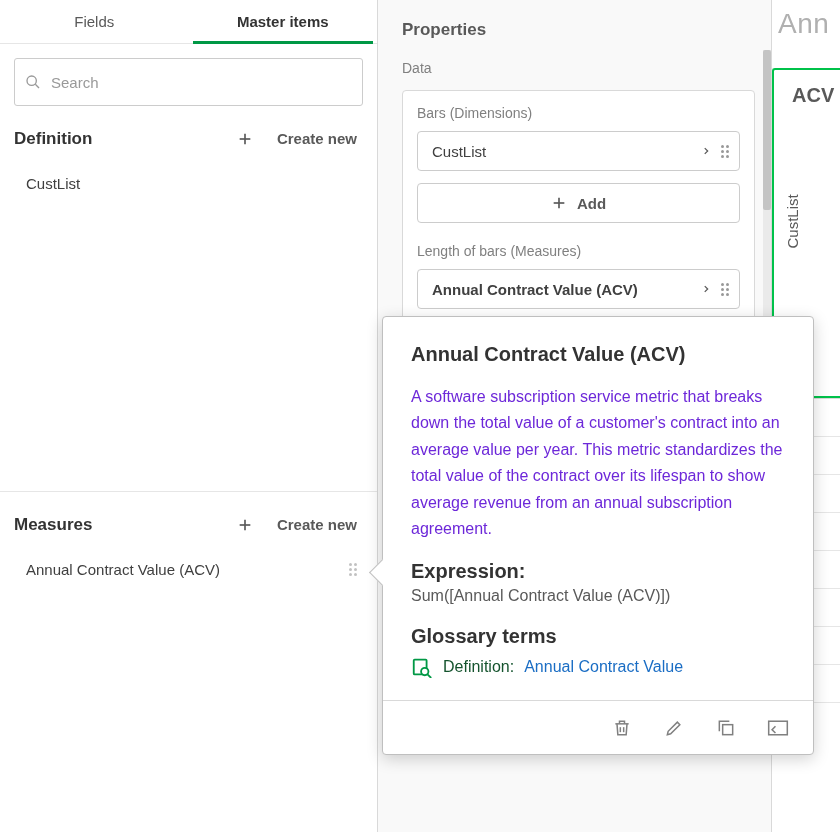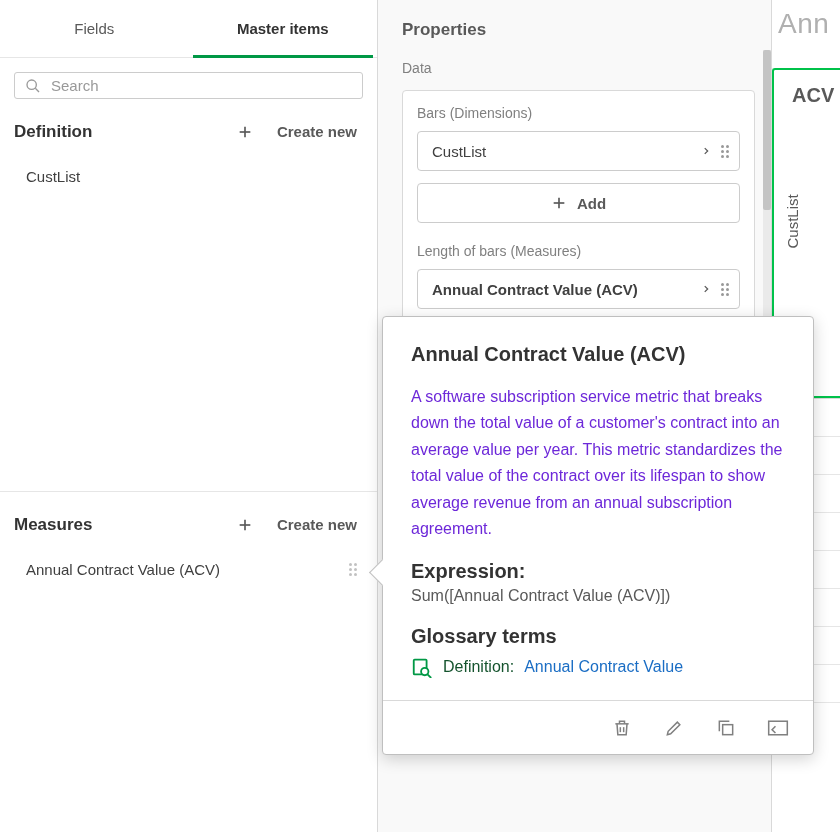--- a/index.html
+++ b/index.html
@@ -15,21 +15,21 @@
   }
   .layout { display: flex; height: 100%; }
   
   .left-panel {
     width: 378px;
     background: #fff;
     border-right: 1px solid #d9d9d9;
     display: flex;
     flex-direction: column;
   }
-  .tabs { display: flex; height: 58px; border-bottom: 1px solid #e6e6e6; }
+  .tabs { display: flex; height: 44px; border-bottom: 1px solid #e6e6e6; }
   .tab {
     flex: 1;
     display: flex;
     align-items: center;
     justify-content: center;
     font-size: 15px;
     color: #595959;
     cursor: pointer;
     position: relative;
   }
@@ -44,21 +44,21 @@
     left: 4px; right: 4px;
     height: 3px;
     background: #009845;
   }
   .search-wrap { padding: 14px 14px 8px; }
   .search-box {
     display: flex;
     align-items: center;
     border: 1px solid #ccc;
     border-radius: 3px;
-    height: 27px;
+    height: 48px;
     padding: 0 10px;
     color: #999;
   }
   .search-box svg { margin-right: 10px; flex-shrink: 0; }
   .search-input {
     border: none;
     outline: none;
     flex: 1;
     font-size: 15px;
     color: #595959;

